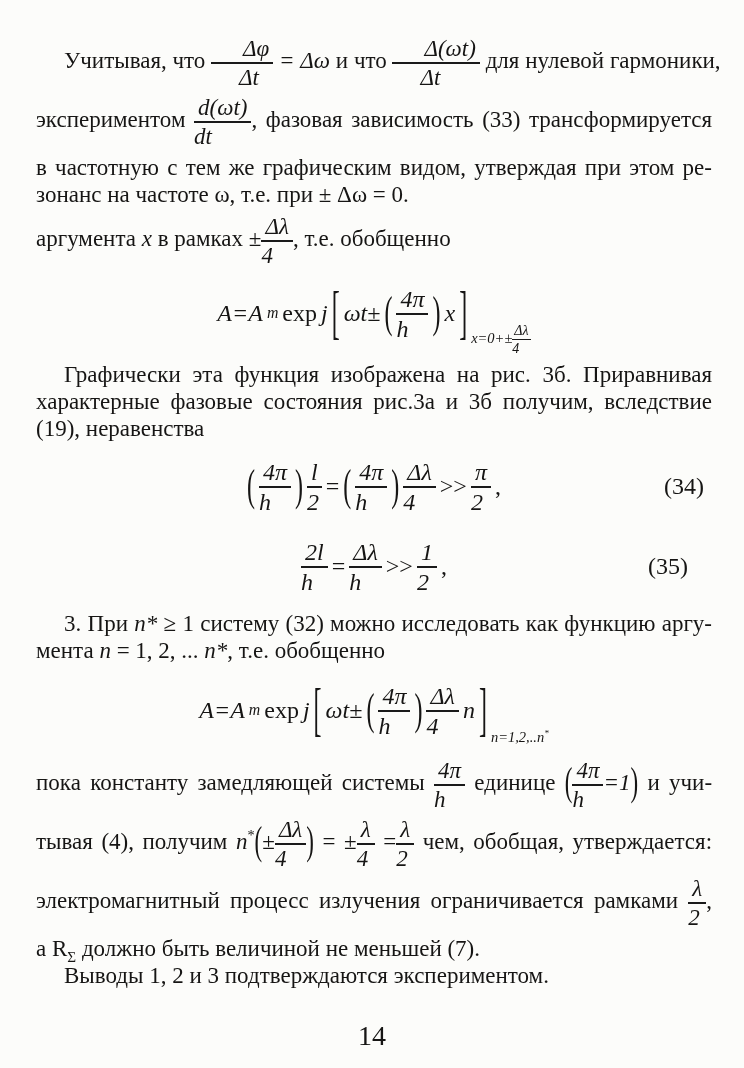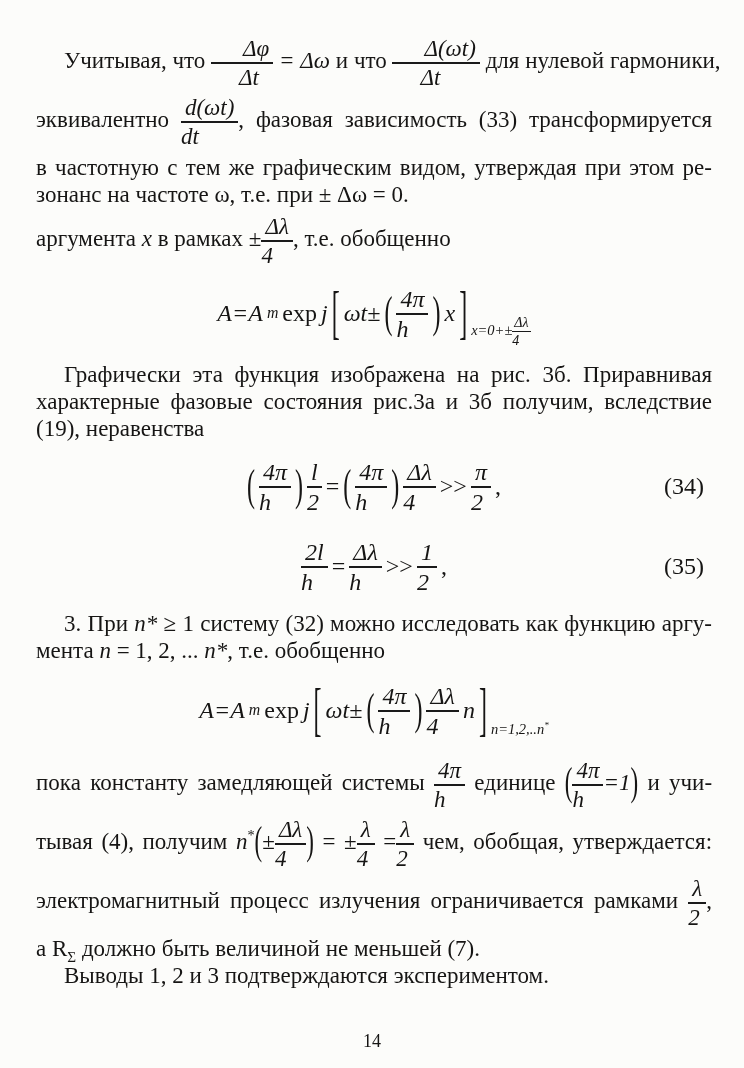--- a/index.html
+++ b/index.html
@@ -23,42 +23,42 @@
   .fr.sm { font-size:14px; }
   .fr.sm .n { padding:0 2px 1px; border-bottom-width:1px; }
   .mit { font-style:italic; }
   
   .eq { position:relative; display:flex; align-items:center; justify-content:center; font-size:24px; }
   .eq > span { margin:0 2px; }
   .eq .lbl { position:absolute; right:6px; top:50%; transform:translateY(-50%); font-style:normal; }
   .bb { display:inline-block; transform:scaleY(2.5); transform-origin:center; margin:0 3px; font-style:normal; }
   .bp { display:inline-block; transform:scaleY(1.85); transform-origin:center; margin:0 1px; font-style:normal; }
   .bp2 { display:inline-block; transform:scaleY(1.7); transform-origin:center; font-style:normal; }
-  .esub { position:relative; top:19px; font-size:14.5px; margin-left:2px; font-style:italic; white-space:nowrap; }
+  .esub { position:relative; top:27px; font-size:14.5px; margin-left:2px; font-style:italic; white-space:nowrap; }
   .eq1 { height:80px; margin:4px 0 8px; }
   .eq34 { height:64px; margin:12px 0 14px; }
-  .eq35 { height:64px; margin:16px 0 12px; }
+  .eq35 { height:64px; margin:16px 16px 12px; }
   .eq2 { height:84px; margin:4px 0 4px; }
-  .pgnum { position:absolute; left:0; right:0; bottom:16px; text-align:center; font-size:18px;margin-top:44px; }
+  .pgnum { position:absolute; left:0; right:0; bottom:16px; text-align:center; font-size:28px;margin-top:44px; }
 </style>
 </head>
 <body>
 
 <div class="page">
 
   <div class="ln tall just ind">
     <span>Учитывая, что</span>
     <span class="fr mit"><span class="n">Δφ</span><span class="d">Δt</span></span>
     <span class="mit">= Δω</span>
     <span>и что</span>
     <span class="fr mit"><span class="n">Δ(ωt)</span><span class="d">Δt</span></span>
     <span>для нулевой гармоники,</span>
   </div>
   <div class="ln tall just">
-    <span>эквивалентно</span>
+    <span>экспериментом</span>
     <span class="fr mit"><span class="n">d(ωt)</span><span class="d">dt</span></span><span>, фазовая зависимость (33) трансформируется</span>
   </div>
   <div class="ln just">
     <span>в частотную с тем же графическим видом, утверждая при этом ре-</span>
   </div>
   <div class="ln">
     <span>зонанс на частоте ω, т.е. при ± Δω = 0.</span>
   </div>
 
   <div class="ln tall">

